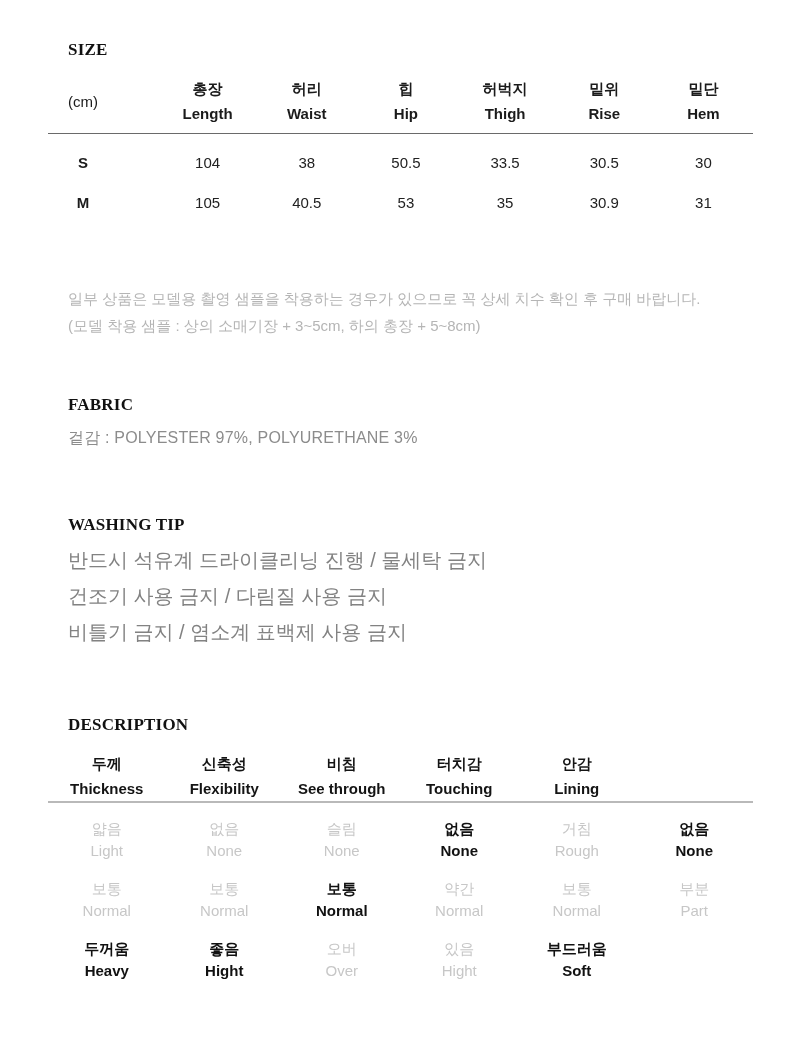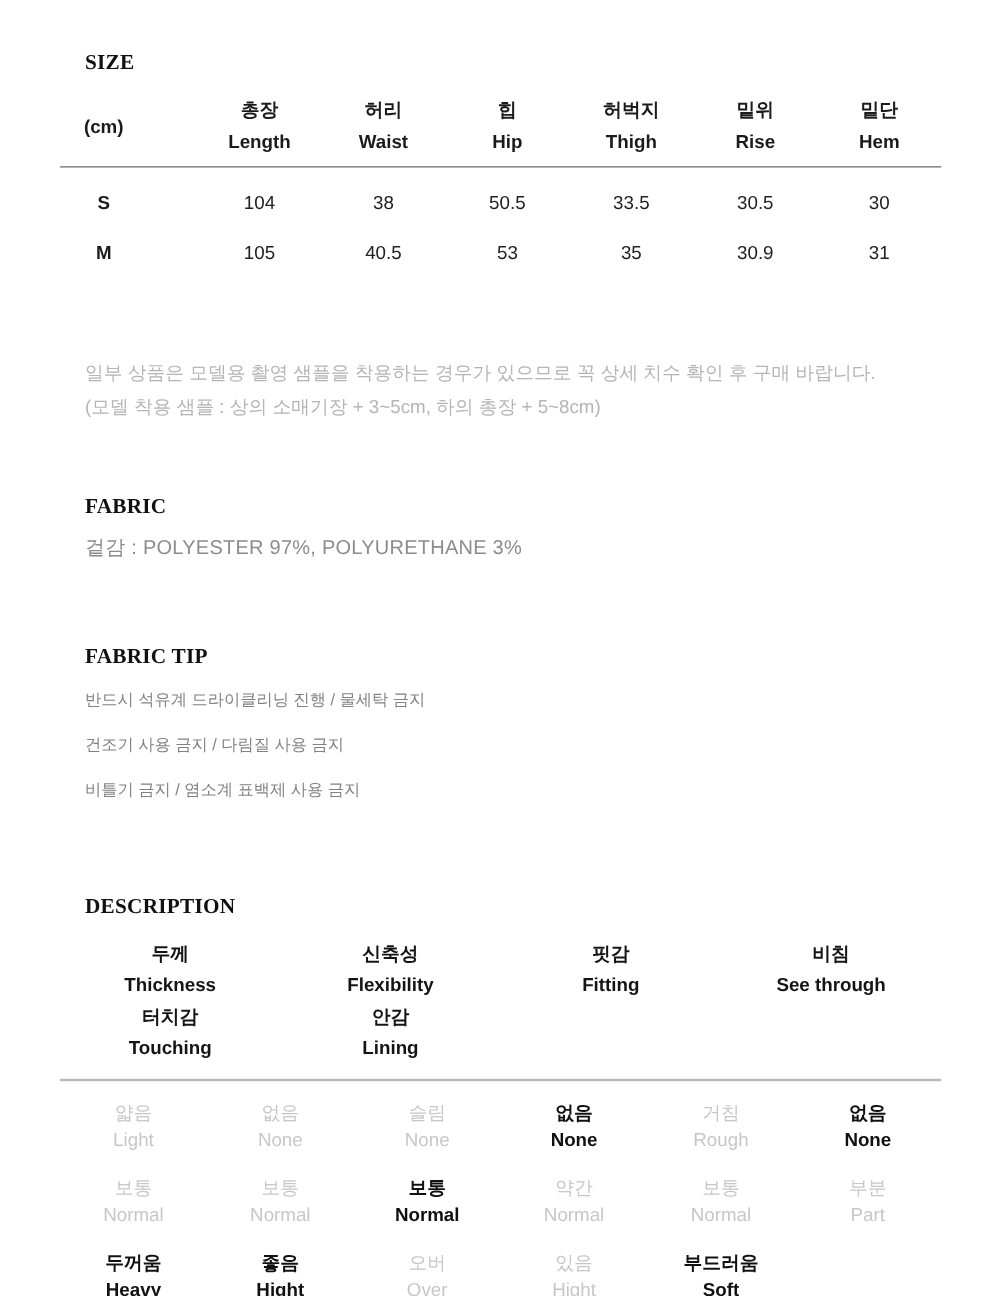--- a/index.html
+++ b/index.html
@@ -6,42 +6,42 @@
   html,body { background:#ffffff; }
   body { font-family:"Liberation Sans","DejaVu Sans",sans-serif; }
   .canvas { position:relative; width:800px; height:1037px; background:#ffffff; overflow:hidden; }
 
   .sec-title { position:absolute; left:68px; font-size:17px; font-weight:700; color:#111111; letter-spacing:.2px;font-family:Liberation Serif, serif; }
 
   
   .size-table { position:absolute; left:48px; top:70px; width:705px; }
   .size-header { display:grid; grid-template-columns:110px repeat(6,1fr); padding:6px 0 7px 0; border-bottom:1px solid #6a6a6a; }
   .sh-col { text-align:center; line-height:25px; font-size:15px; font-weight:600; color:#1b1b1b; }
-  .unit-cell { align-self:center; text-align:center; padding-right:40px; font-size:15px; font-weight:700; color:#1b1b1b; }
+  .unit-cell { align-self:center; text-align:center; padding-right:40px; font-size:15px; font-weight:400; color:#1b1b1b; }
   .size-body { padding-top:8px; }
   .size-row { display:grid; grid-template-columns:110px repeat(6,1fr); height:40px; align-items:center; }
   .size-row .label-cell { text-align:center; padding-right:40px; font-size:15px; font-weight:600; color:#1b1b1b; }
   .size-row .val { text-align:center; font-size:15px; font-weight:400; color:#222222; }
 
   
   .note { position:absolute; left:68px; width:700px; font-size:15px; color:#b5b5b5; }
   .note-1 { top:248px; }
   .note-2 { top:285px; line-height:27px; }
 
   
   .fabric-title { top:395px; }
   .fabric-content { position:absolute; left:68px; top:428px; font-size:16px; color:#8c8c8c; letter-spacing:.2px; }
   .washing-title { top:515px; }
   .washing-tips { position:absolute; left:68px; top:552px; }
-  .washing-tips .tip { font-size:13px; color:#828282; margin-bottom:20px; line-height:16px; }
+  .washing-tips .tip { font-size:20px; color:#828282; margin-bottom:20px; line-height:16px; }
 
   
   .desc-title { top:715px; }
   .desc-table { position:absolute; left:48px; top:751px; width:705px; }
-  .desc-header { display:grid; grid-template-columns:repeat(4,1fr); padding-bottom:12px; border-bottom:2px solid #b9b9b9; }
+  .desc-header { display:grid; grid-template-columns:repeat(6,1fr); padding-bottom:0; border-bottom:2px solid #b9b9b9; }
   .dh-col { text-align:center; line-height:25px; font-size:15px; font-weight:700; color:#141414; }
   .desc-body { padding-top:15px; }
   .desc-row { display:grid; grid-template-columns:repeat(6,1fr); }
   .desc-row + .desc-row { margin-top:16px; }
   .desc-cell { text-align:center; line-height:22px; font-size:15px; }
   .desc-cell[data-selected="false"] { color:#c7c7c7; font-weight:400; }
   .desc-cell[data-selected="true"]  { color:#111111; font-weight:700; }
 </style>
 </head>
 <body>
@@ -102,44 +102,40 @@
   </div>
 
   <div class="note note-2">
     <div>일부 상품은 모델용 촬영 샘플을 착용하는 경우가 있으므로 꼭 상세 치수 확인 후 구매 바랍니다.</div>
     <div>(모델 착용 샘플 : 상의 소매기장 + 3~5cm, 하의 총장 + 5~8cm)</div>
   </div>
 
   <div class="sec-title fabric-title">FABRIC</div>
   <div class="fabric-content">겉감 : POLYESTER 97%, POLYURETHANE 3%</div>
 
-  <div class="sec-title washing-title">FABRIC TIP</div>
+  <div class="sec-title washing-title">WASHING TIP</div>
   <div class="washing-tips">
     <div class="tip">반드시 석유계 드라이클리닝 진행 / 물세탁 금지</div>
     <div class="tip">건조기 사용 금지 / 다림질 사용 금지</div>
     <div class="tip">비틀기 금지 / 염소계 표백제 사용 금지</div>
   </div>
 
   <div class="sec-title desc-title">DESCRIPTION</div>
 
   <div class="desc-table">
     <div class="desc-header">
       <div class="dh-col">
         <div>두께</div>
         <div>Thickness</div>
       </div>
       <div class="dh-col">
         <div>신축성</div>
         <div>Flexibility</div>
       </div>
       <div class="dh-col">
-        <div>핏감</div>
-        <div>Fitting</div>
-      </div>
-      <div class="dh-col">
         <div>비침</div>
         <div>See through</div>
       </div>
       <div class="dh-col">
         <div>터치감</div>
         <div>Touching</div>
       </div>
       <div class="dh-col">
         <div>안감</div>
         <div>Lining</div>

